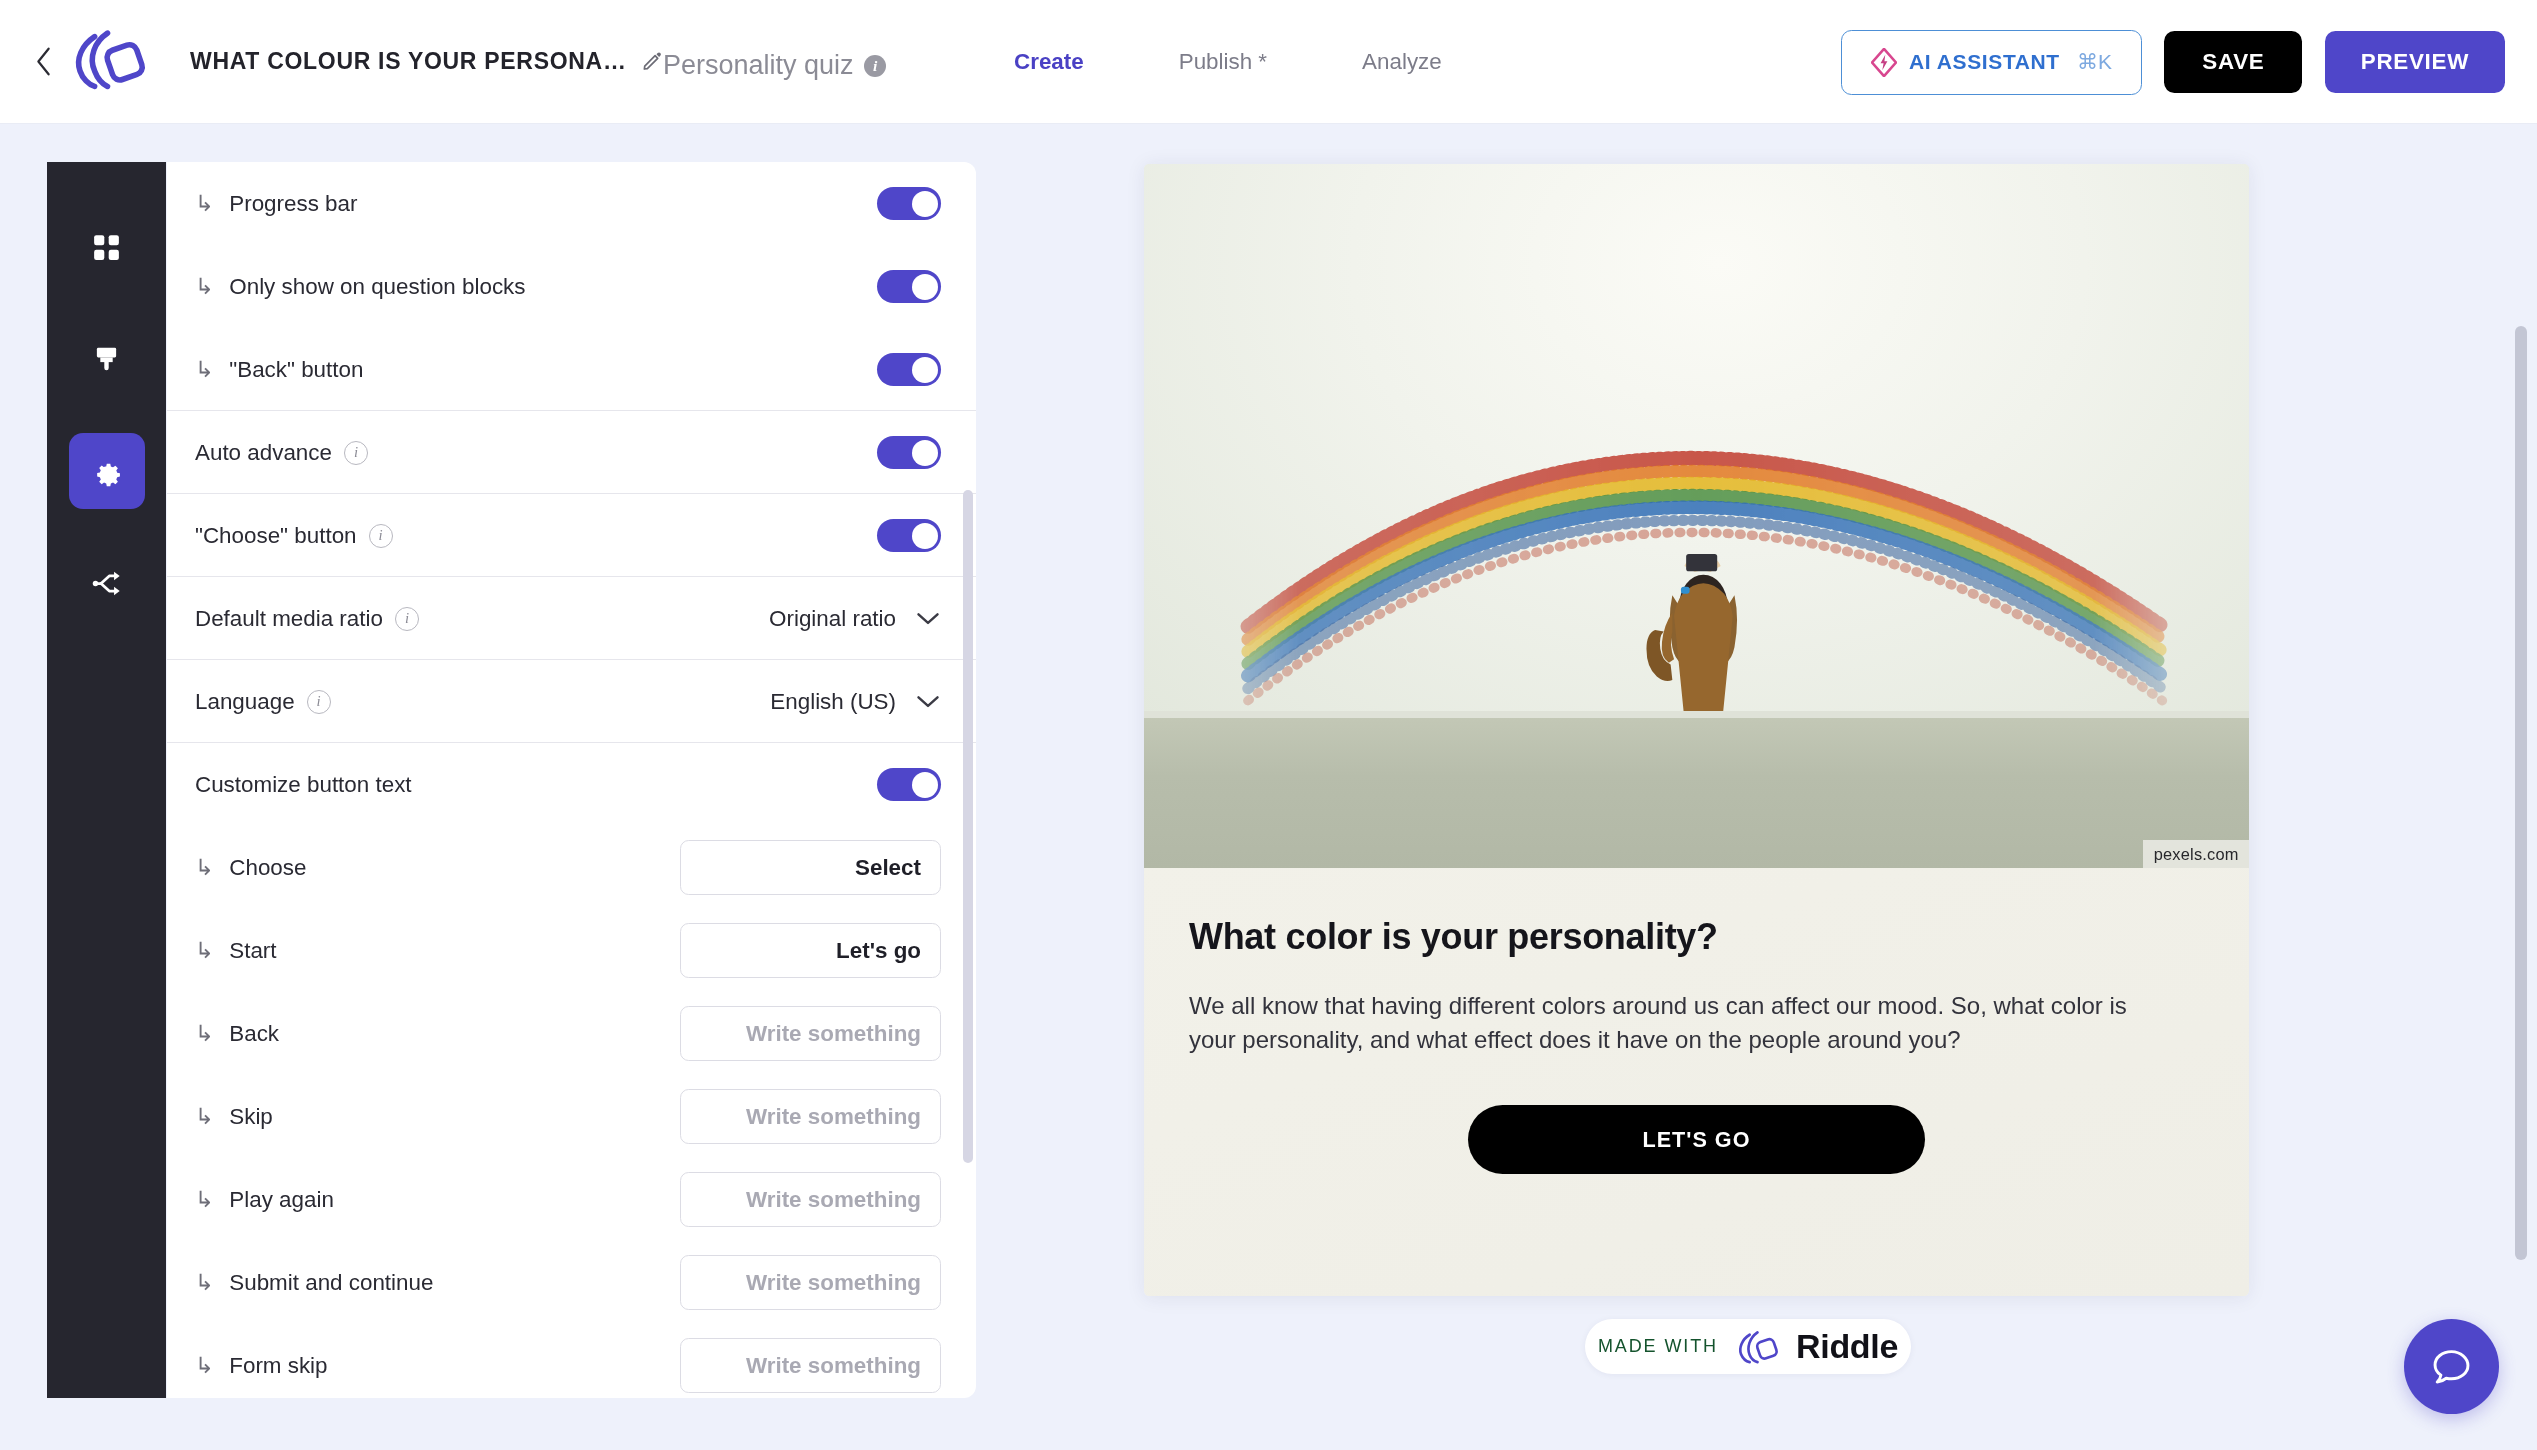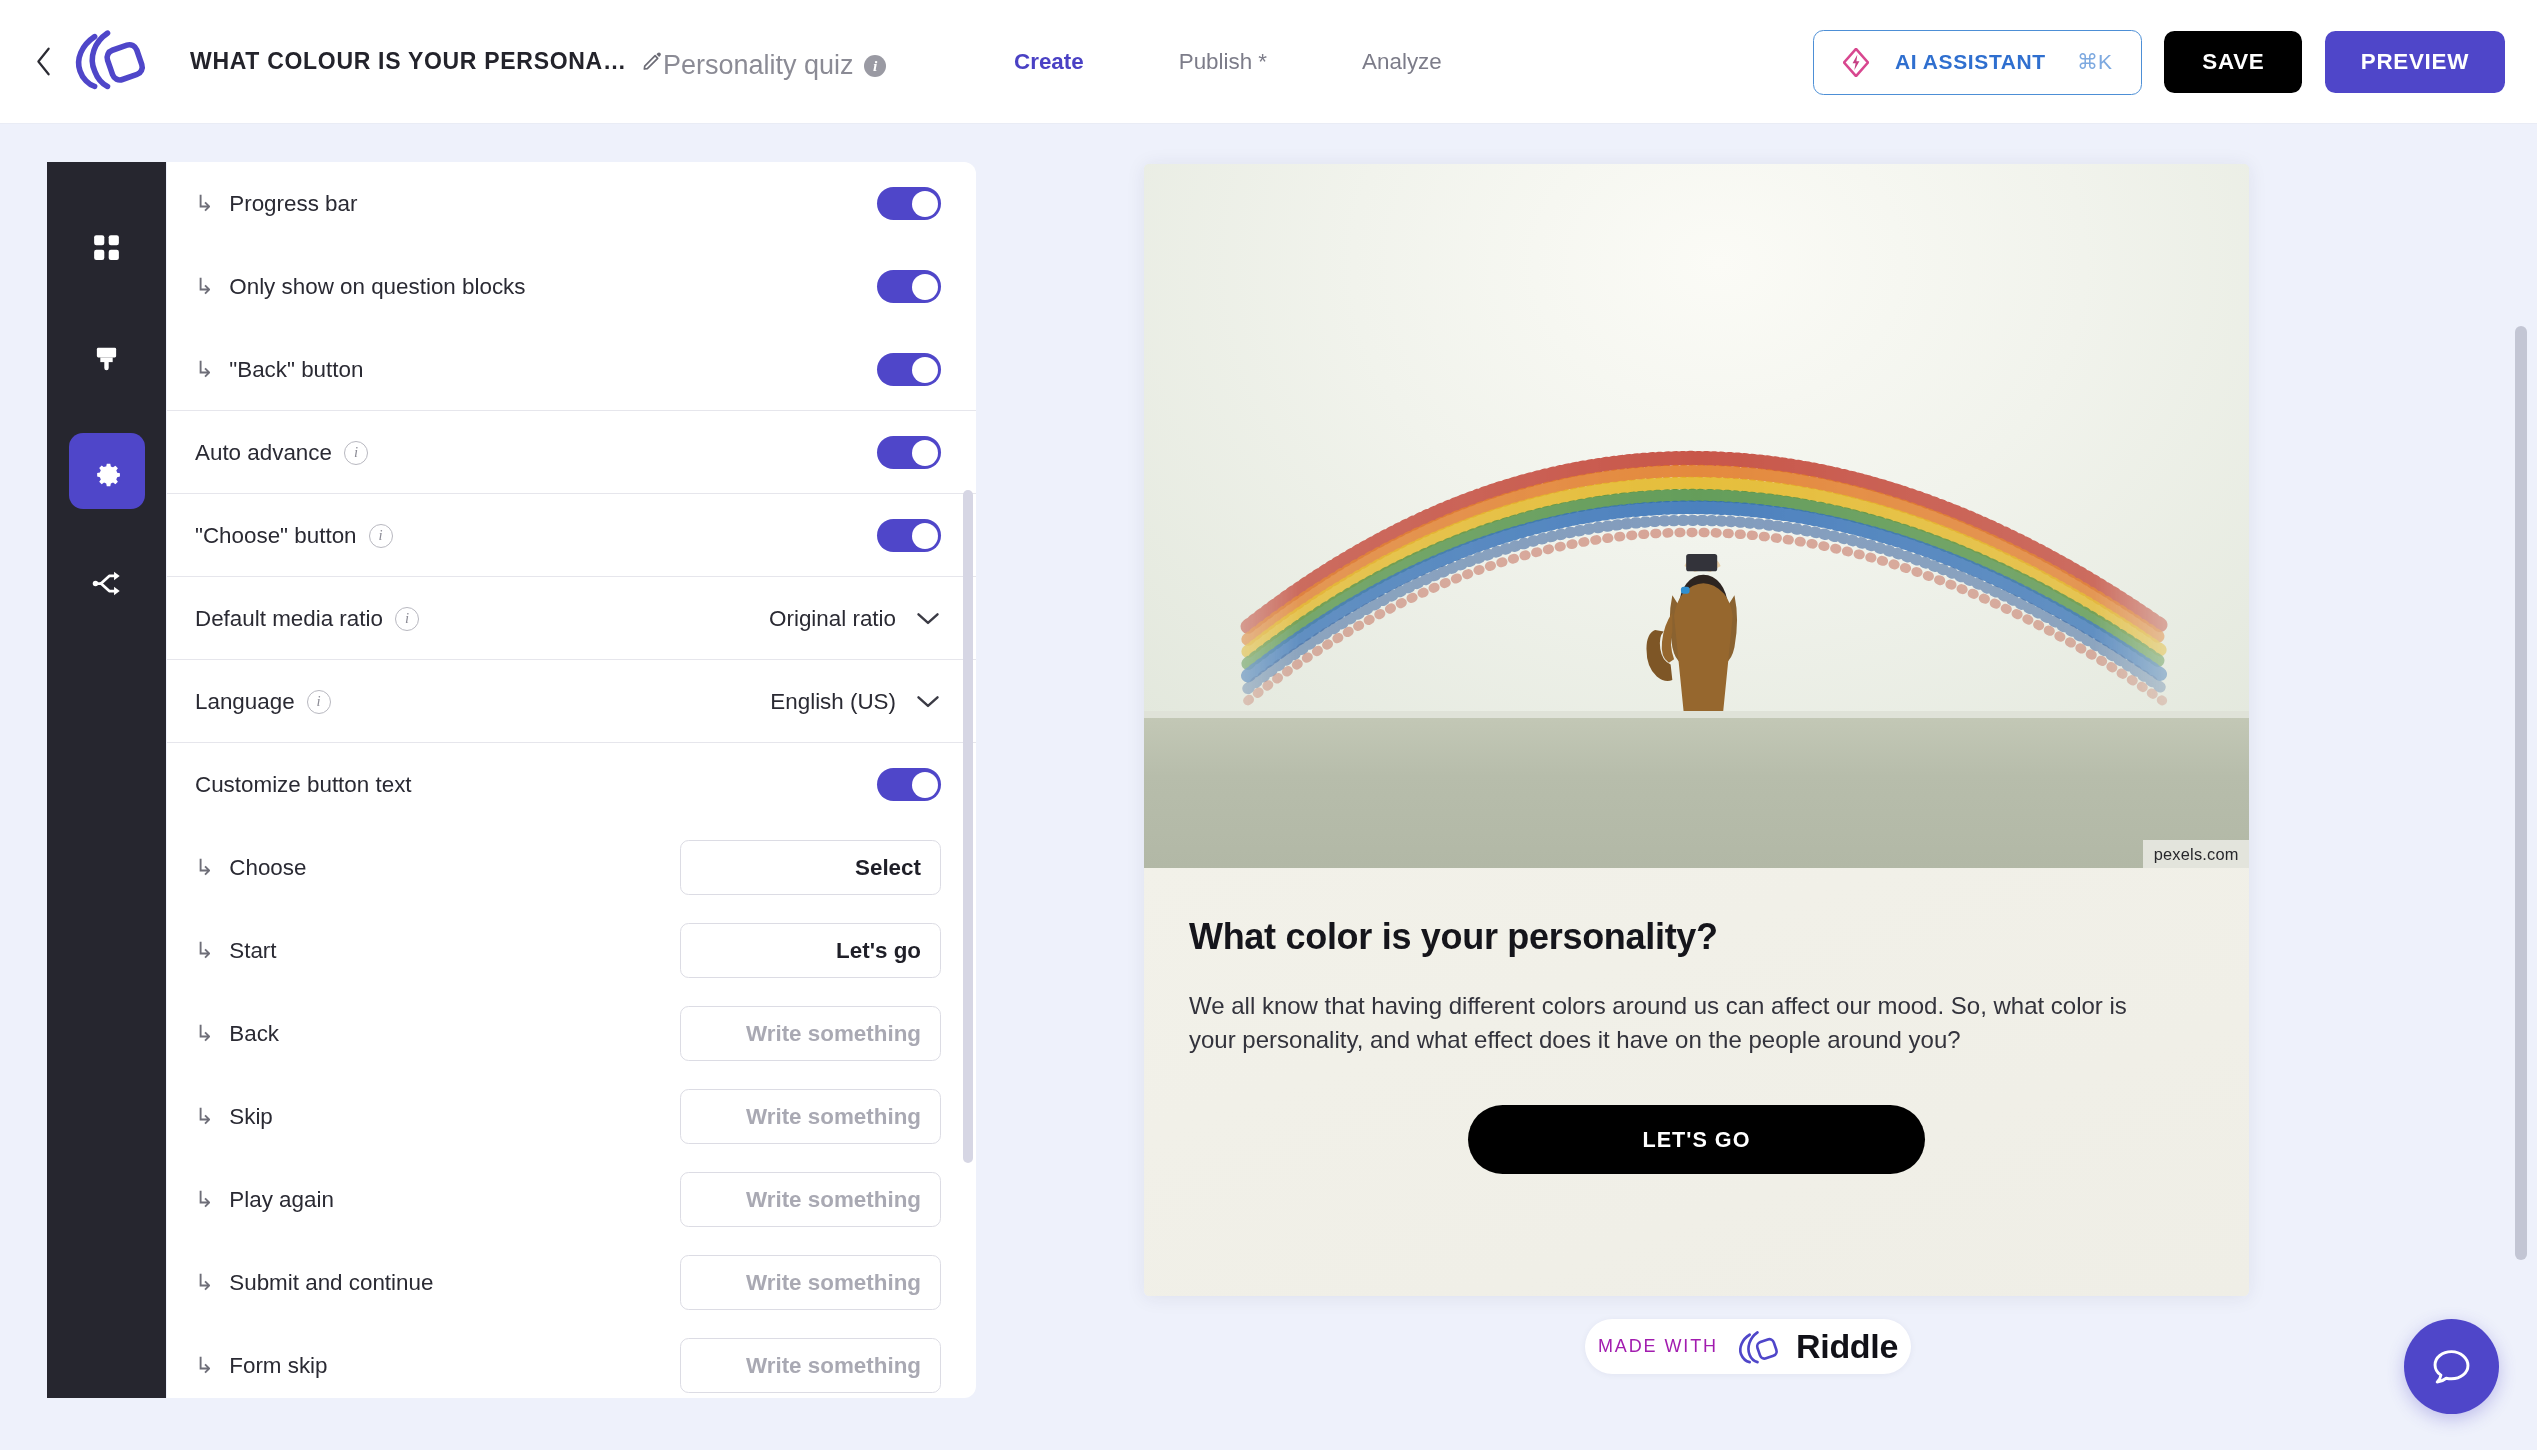--- a/index.html
+++ b/index.html
@@ -44,21 +44,21 @@
   }
   .nav-tab { font-size: 22.4px; color: #7c7c89; cursor: pointer; white-space: nowrap; }
   .nav-tab.active { color: #4a41c4; font-weight: bold; }
 
   .header-actions {
     position: absolute; right: 33px; top: 0; height: 124px;
     display: flex; align-items: center; gap: 22.4px;
   }
   .ai-btn {
     height: 65px; padding: 0 29px; border: 1.7px solid #4d8fd6; border-radius: 10.4px;
-    background: #fff; display: flex; align-items: center; gap: 26px; cursor: pointer; text-align: center;
+    background: #fff; display: flex; align-items: center; gap: 12px; cursor: pointer; text-align: center;
   }
   .ai-diamond { width: 26px; height: 29px; display: flex; }
   .ai-label { font-size: 21px; font-weight: bold; color: #2f6fcf; letter-spacing: 0.6px; }
   .ai-kbd { font-size: 21px; color: #7da9e0; margin-left: 5.2px; }
   .save-btn {
     height: 62px; padding: 0 38px; border-radius: 10.4px; background: #000;
     color: #fff; font-size: 22.4px; font-weight: bold; letter-spacing: 0.7px;
     display: flex; align-items: center; cursor: pointer; border: none;
   }
   .preview-btn {
@@ -168,21 +168,21 @@
     border-radius: 45px; padding: 0 55px; height: 69px; display: flex; align-items: center;
     justify-content: center; min-width: 457px; cursor: pointer; border: none;
   }
 
   .made-with {
     position: absolute; left: 1585px; top: 1319px; width: 326px; height: 55px;
     background: #fff; border-radius: 28px; display: flex; align-items: center;
     justify-content: center; gap: 15.5px; box-shadow: 0 0.9px 7px rgba(40,40,80,.06);
     cursor: pointer;
   }
-  .made-with-label { font-size: 18px; color: #a21caf; letter-spacing: 1.9px; }
+  .made-with-label { font-size: 18px; color: #14532d; letter-spacing: 1.9px; }
   .riddle-word { font-size: 34px; font-weight: bold; color: #111118; letter-spacing: -0.3px; }
 
   .page-scrollbar {
     position: absolute; right: 10.4px; top: 326px; width: 12px; height: 934px;
     background: #c3c6d4; border-radius: 6px; cursor: pointer;
   }
   .chat-fab {
     position: absolute; right: 38px; bottom: 36px; width: 95px; height: 95px;
     border-radius: 50%; background: #4f46c9; display: flex; align-items: center;
     justify-content: center; cursor: pointer; box-shadow: 0 5.2px 17.3px rgba(79,70,201,.3);

